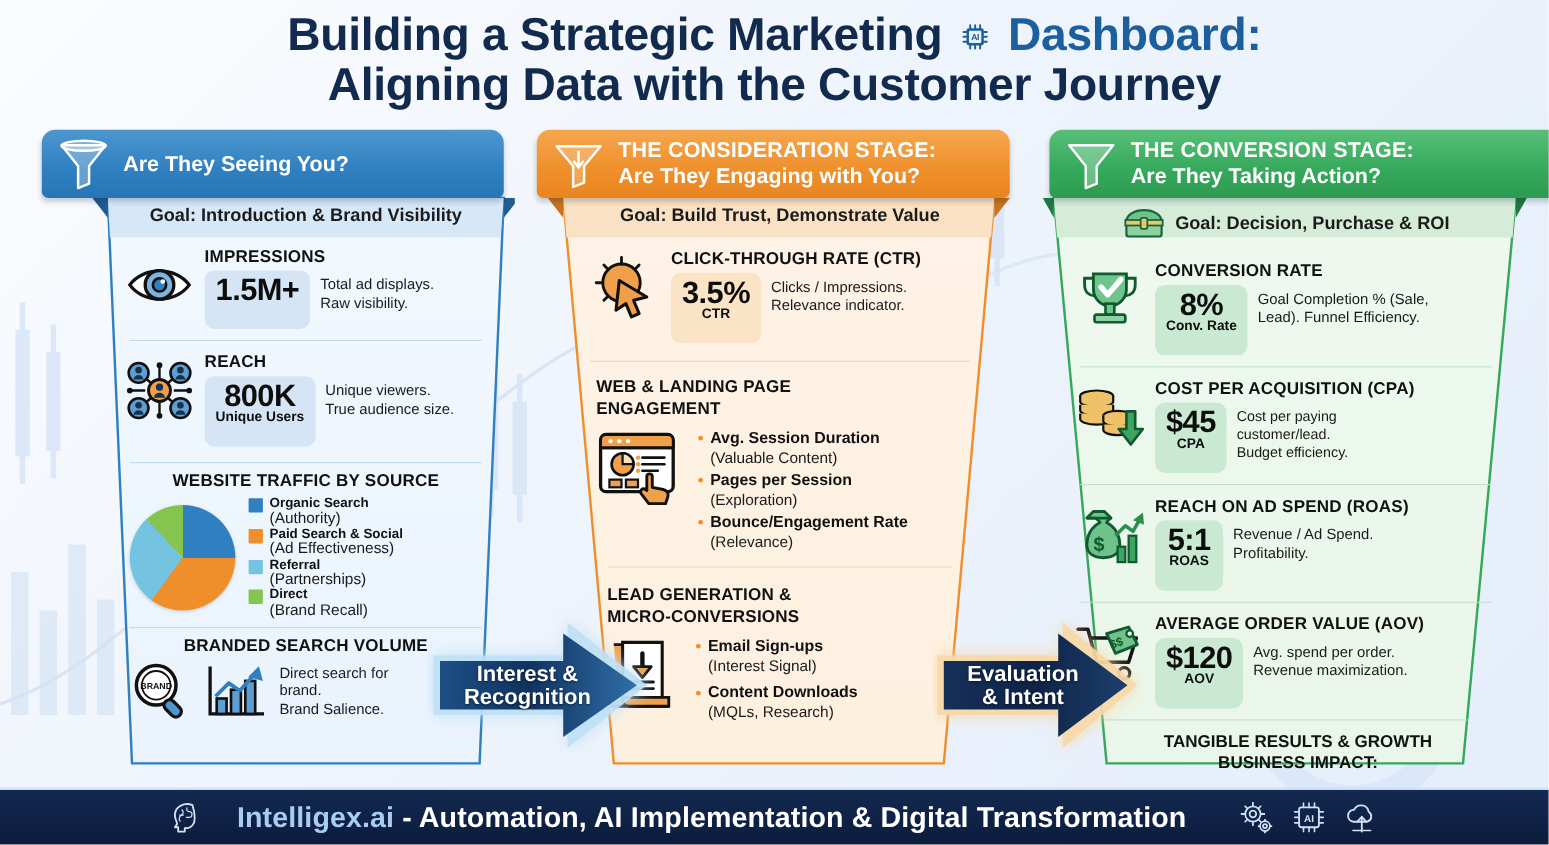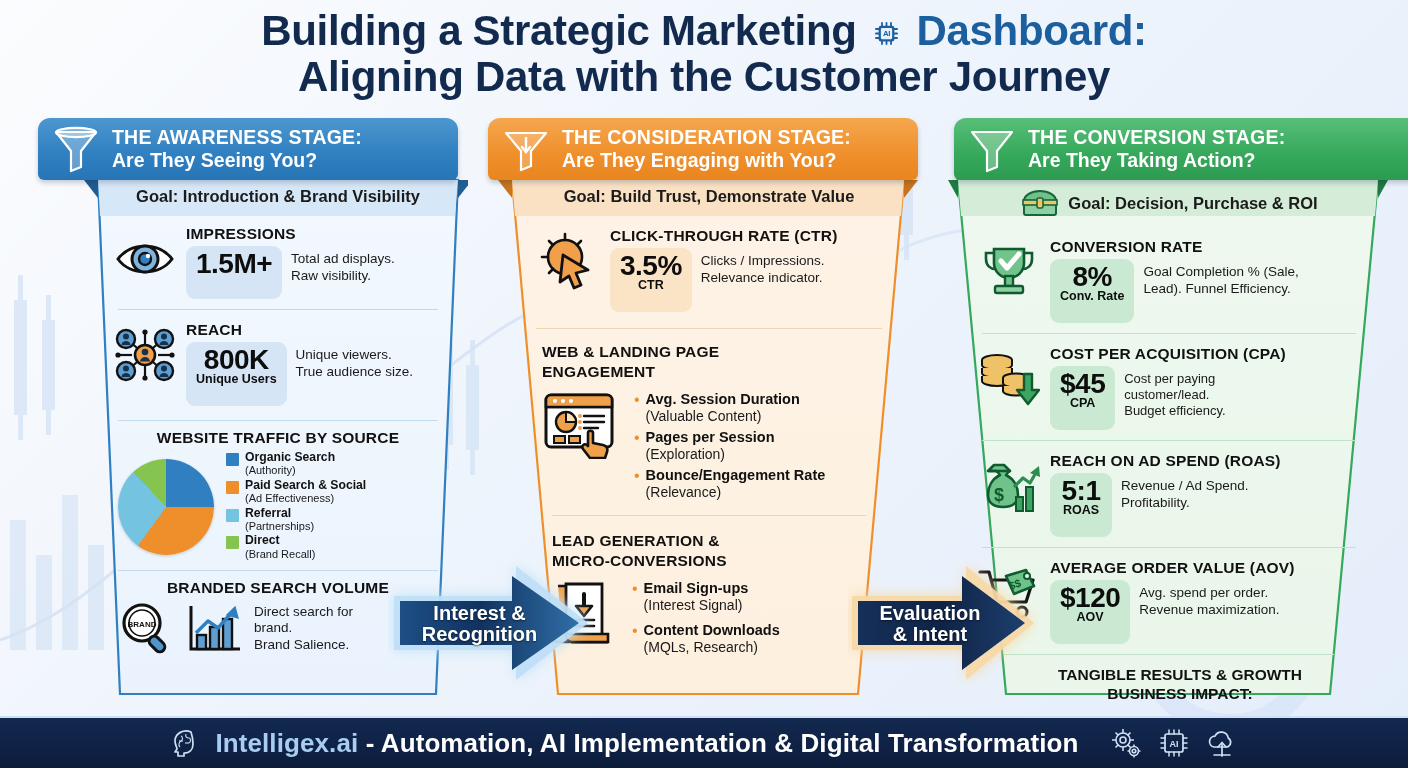--- a/index.html
+++ b/index.html
@@ -75,21 +75,21 @@
   .sec-title.left{ text-align:left; }
 
   
   .pie-wrap{ display:flex; align-items:center; gap:12px; padding:2px 14px 0 18px;}
   .pie{ width:96px;height:96px;border-radius:50%; flex:0 0 96px;
         box-shadow:0 1px 3px rgba(0,0,0,.18); }
   .legend{ font-size:12px; line-height:13.4px; }
   .lg-item{ display:flex; gap:6px; margin-bottom:1px;}
   .sw{ width:13px;height:13px;flex:0 0 13px; margin-top:2px; border-radius:1px;}
   .lg-name{ font-weight:bold; color:#111; font-size:12.2px;}
-  .lg-sub{ color:#1a1a1a; font-size:11px;}
+  .lg-sub{ color:#1a1a1a; font-size:14px;}
 
   .bullets{ margin:2px 0 0 4px; }
   .bl{ display:flex; gap:6px; margin-bottom:4px; }
   .dot{ font-size:16px; line-height:15px; margin-top:1px;}
   .bl-name{ font-size:14.5px; font-weight:bold; color:#111; line-height:17px;}
   .bl-sub{ font-size:14px; color:#1a1a1a; line-height:17px;}
 
   .impact{ text-align:center; font-size:15.5px; font-weight:bold; color:#111;
            line-height:19px; padding:6px 0 2px 0;}
 
@@ -101,21 +101,21 @@
     position:relative; z-index:3; color:#fff; font-weight:bold; font-size:20px;
     line-height:21px; text-align:center; text-shadow:0 1px 2px rgba(0,0,0,.55);
     margin-right:22px;
   }
 
   
   .footer{
     position:absolute; left:0; bottom:0; width:1408px; height:52px; z-index:9;
     background:linear-gradient(180deg,#13294f 0%,#0f2246 55%,#0c1c3a 100%);
     border-top:2px solid #cfe0f5;
-    display:flex; align-items:center; justify-content:center; gap:14px;margin-top:16px;
+    display:flex; align-items:center; justify-content:center; gap:30px;margin-top:16px;
   }
   .footer .brain{ width:32px;height:32px; }
   .foot-txt{ font-size:26px; font-weight:bold; color:#ffffff; letter-spacing:.1px; white-space:nowrap;}
   .foot-brand{ color:#a8cdf0; }
   .foot-icons{ display:flex; gap:14px; align-items:center; margin-left:16px;}
   .foot-icons svg{ width:34px;height:34px; }
 </style>
 </head>
 <body>
 
@@ -186,21 +186,20 @@
       <polygon points="56,62 70,62 70,80" fill="#1f5c91"></polygon>
       <polygon points="444,62 430,62 430,80" fill="#1f5c91"></polygon>
     </svg>
 
     <div class="panel-head" style="position:absolute;left:10px;top:0;width:420px;background:linear-gradient(180deg,#4d97ce 0%,#2f7fc1 60%,#2775b4 100%);">
       <svg class="funnel" viewBox="0 0 52 48">
         <path d="M6 7 H46 L31 26 V42 L21 46 V26 Z" fill="rgba(255,255,255,.28)" stroke="#fff" stroke-width="2.2" stroke-linejoin="round"></path>
         <ellipse cx="26" cy="7.5" rx="20" ry="4.6" fill="rgba(255,255,255,.32)" stroke="#fff" stroke-width="2.2"></ellipse>
       </svg>
       <div class="head-text">
-        <div class="head-l1">THE AWARENESS STAGE:</div>
         <div class="head-l2">Are They Seeing You?</div>
       </div>
     </div>
 
     <div style="position:absolute;left:72px;top:62px;width:356px;">
       <div class="goal-row">Goal: Introduction &amp; Brand Visibility</div>
 
       <div class="metric" style="padding-top:10px;">
         <svg class="ico" viewBox="0 0 62 58">
           <path d="M4 29 C16 12 46 12 58 29 C46 46 16 46 4 29Z" fill="#fff" stroke="#111" stroke-width="3"></path>

